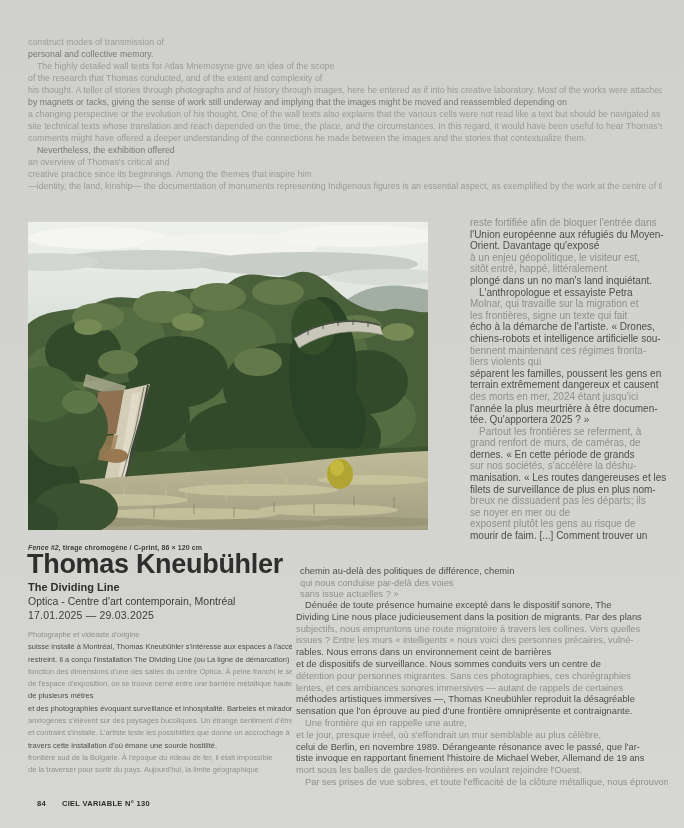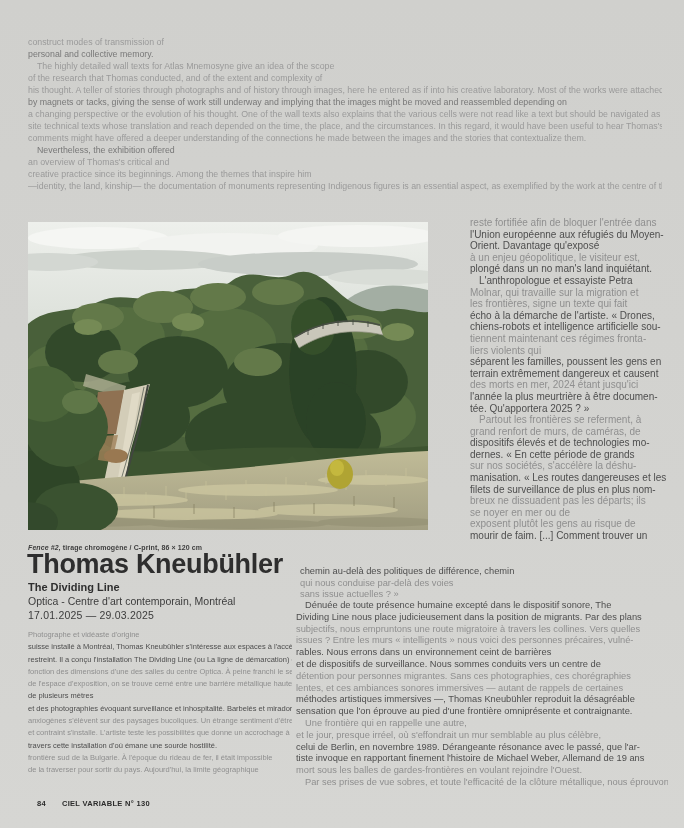--- a/index.html
+++ b/index.html
@@ -200,36 +200,36 @@
   <div class="show-title">The Dividing Line</div>
   <div class="venue">Optica - Centre d'art contemporain, Montréal</div>
   <div class="dates">17.01.2025 — 29.03.2025</div>
 
   <div class="txtcol sidecol">
 
   <span class="line blur">reste fortifiée afin de bloquer l'entrée dans</span>
       <span class="line">l'Union européenne aux réfugiés du Moyen-</span>
       <span class="line">Orient. Davantage qu'exposé</span>
       <span class="line blur">à un enjeu géopolitique, le visiteur est,</span>
+      <span class="line blur">sitôt entré, happé, littéralement</span>
       <span class="line">plongé dans un no man's land inquiétant.</span>
       <span class="line indent">L'anthropologue et essayiste Petra</span>
       <span class="line blur">Molnar, qui travaille sur la migration et</span>
       <span class="line blur">les frontières, signe un texte qui fait</span>
       <span class="line">écho à la démarche de l'artiste. « Drones,</span>
       <span class="line">chiens-robots et intelligence artificielle sou-</span>
       <span class="line blur">tiennent maintenant ces régimes fronta-</span>
       <span class="line blur">liers violents qui</span>
       <span class="line">séparent les familles, poussent les gens en</span>
       <span class="line">terrain extrêmement dangereux et causent</span>
       <span class="line blur">des morts en mer, 2024 étant jusqu'ici</span>
       <span class="line">l'année la plus meurtrière à être documen-</span>
       <span class="line">tée. Qu'apportera 2025 ? »</span>
       <span class="line blur indent">Partout les frontières se referment, à</span>
       <span class="line blur">grand renfort de murs, de caméras, de</span>
-      <span class="line">dispositifs élevés et de technologies mo-</span>
       <span class="line">dernes. « En cette période de grands</span>
       <span class="line blur">sur nos sociétés, s'accélère la déshu-</span>
       <span class="line">manisation. « Les routes dangereuses et les</span>
       <span class="line">filets de surveillance de plus en plus nom-</span>
       <span class="line blur">breux ne dissuadent pas les départs; ils</span>
       <span class="line blur">se noyer en mer ou de</span>
       <span class="line blur">exposent plutôt les gens au risque de</span>
       <span class="line">mourir de faim. [...] Comment trouver un</span>
     </div>
 

